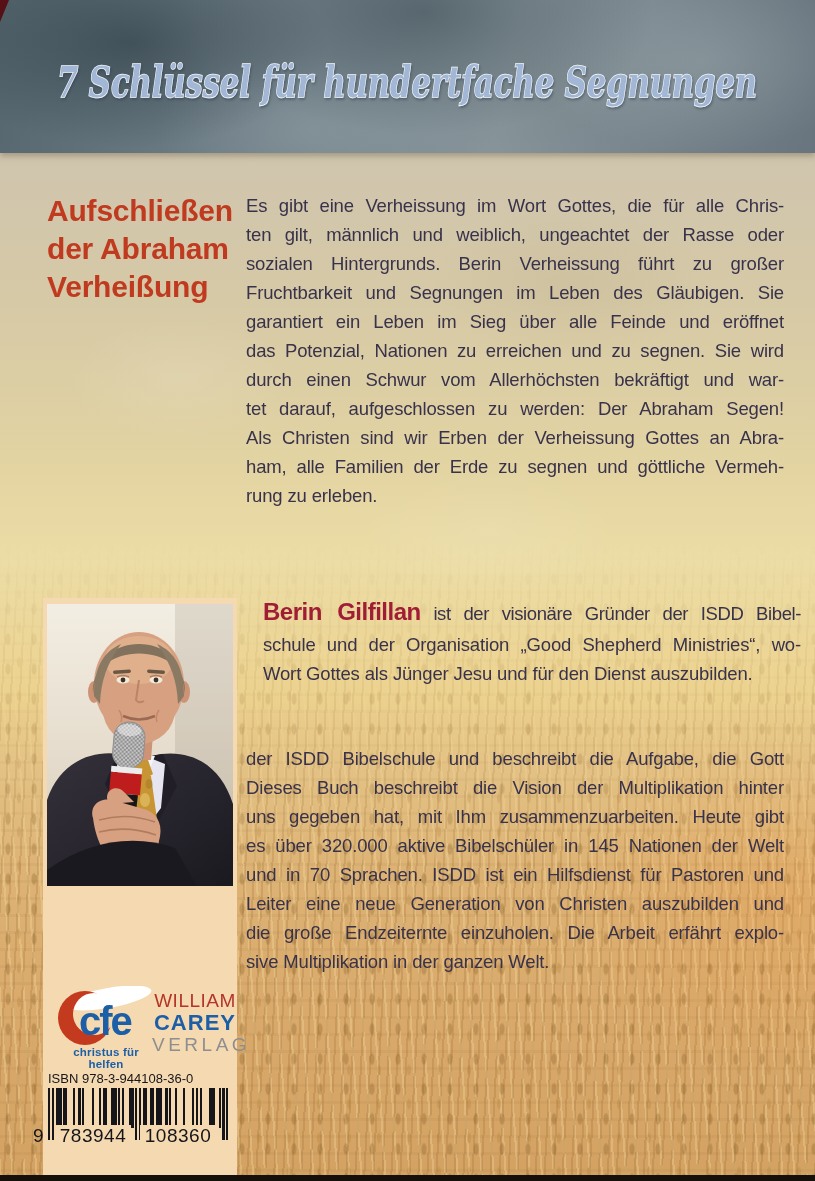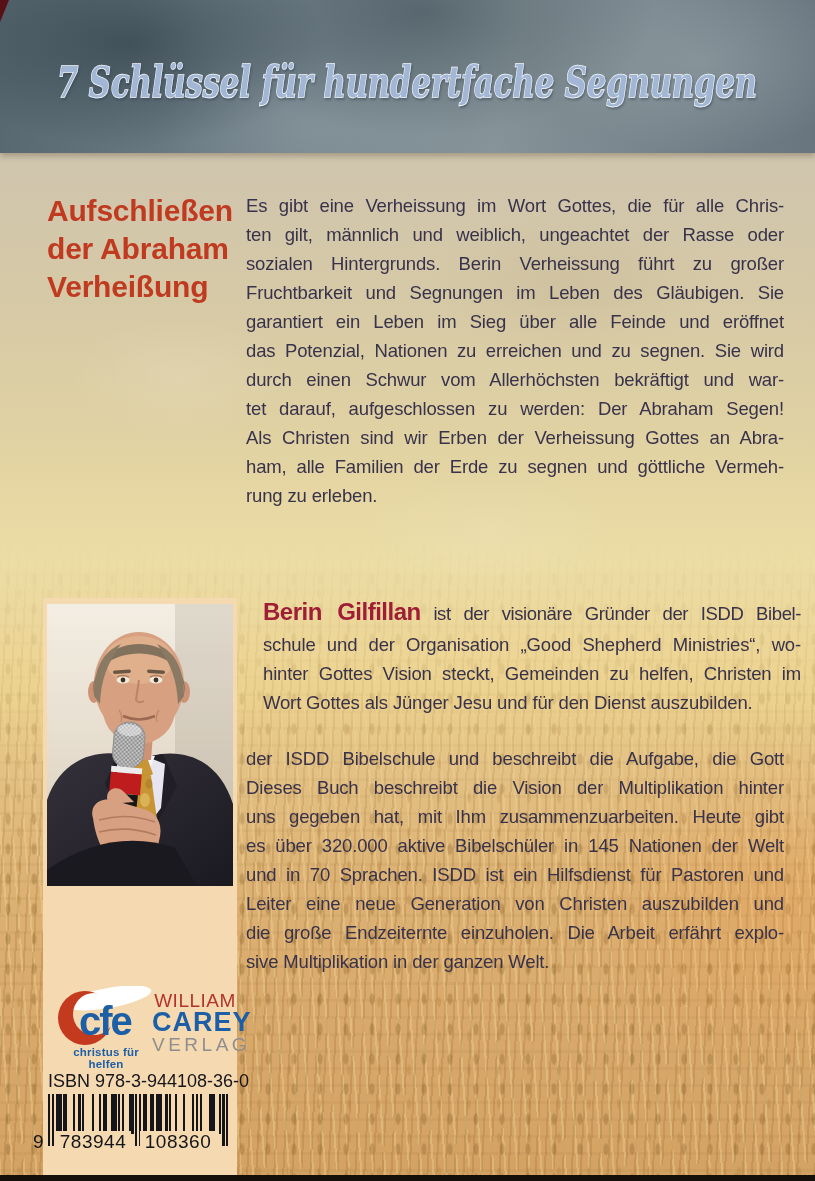--- a/index.html
+++ b/index.html
@@ -71,25 +71,25 @@
   .panel{position:absolute;left:43px;top:598px;width:194px;height:578px;background:#f5dab1;}
   .photo{position:absolute;left:47px;top:604px;width:186px;height:282px;}
   
   .logo-row{position:absolute;left:52px;top:986px;width:186px;height:80px;display:flex;}
   .cfe-block{width:100px;position:relative;}
   .cfe-svg{position:absolute;left:0;top:0;}
   .cfe-tagline{position:absolute;left:2px;top:60px;width:104px;font-size:11.5px;
     color:#1d5fa7;font-weight:bold;letter-spacing:.2px;text-align:center;}
   .pub-block{margin-left:4px;width:86px;text-align:center;padding-top:4px;}
   .pub-l1{font-size:19px;font-weight:normal;color:#b5342a;letter-spacing:.5px;line-height:21px;}
-  .pub-l2{font-size:27px;font-weight:bold;color:#1d5fa7;letter-spacing:1px;line-height:23px;}
+  .pub-l2{font-size:22px;font-weight:bold;color:#1d5fa7;letter-spacing:1px;line-height:23px;}
   .pub-l3{font-size:19px;color:#8e8e90;letter-spacing:3.5px;line-height:22px;font-weight:500;}
   
   .barcode-block{position:absolute;left:48px;top:1071px;width:180px;}
-  .isbn-label{font-size:18px;color:#15151a;text-align:left;letter-spacing:0;
+  .isbn-label{font-size:13px;color:#15151a;text-align:left;letter-spacing:0;
     white-space:nowrap;margin-bottom:2px;}
   .bc-wrap{position:relative;width:180px;height:52px;}
   .bc-bar{position:absolute;top:0;background:#15151a;z-index:1;}
   .bc-digits{position:absolute;left:0;top:37px;width:180px;height:20px;z-index:2;}
   .bc-digits span{position:absolute;font-size:19px;color:#15151a;background:#f5dab1;
     text-align:center;letter-spacing:.5px;height:21px;}
   .bc-d0{left:-17px;width:15px;background:transparent !important;}
   .bc-g1{left:7px;width:76px;}
   .bc-g2{left:92px;width:76px;}
   .bottom-strip{position:absolute;left:0;bottom:0;width:815px;height:6px;background:#151009;}
@@ -133,21 +133,20 @@
       <div class="tline">ham, alle Familien der Erde zu segnen und göttliche Vermeh-</div>
       <div class="tline tline-last">rung zu erleben.</div>
     </div>
 
   <div class="author-par bodytext">
     <div class="tline author-first">
       <span class="author-name">Berin Gilfillan</span><span class="author-rest"> ist der visionäre Gründer der ISDD Bibel-</span>
     </div>
     <div>
         <div class="tline">schule und der Organisation „Good Shepherd Ministries“, wo-</div>
-        <div class="tline">hinter Gottes Vision steckt, Gemeinden zu helfen, Christen im</div>
         <div class="tline tline-last">Wort Gottes als Jünger Jesu und für den Dienst auszubilden.</div>
       </div>
   </div>
 
   <div class="mission-par bodytext">
       <div class="tline">der ISDD Bibelschule und beschreibt die Aufgabe, die Gott</div>
       <div class="tline">Dieses Buch beschreibt die Vision der Multiplikation hinter</div>
       <div class="tline">uns gegeben hat, mit Ihm zusammenzuarbeiten. Heute gibt</div>
       <div class="tline">es über 320.000 aktive Bibelschüler in 145 Nationen der Welt</div>
       <div class="tline">und in 70 Sprachen. ISDD ist ein Hilfsdienst für Pastoren und</div>

